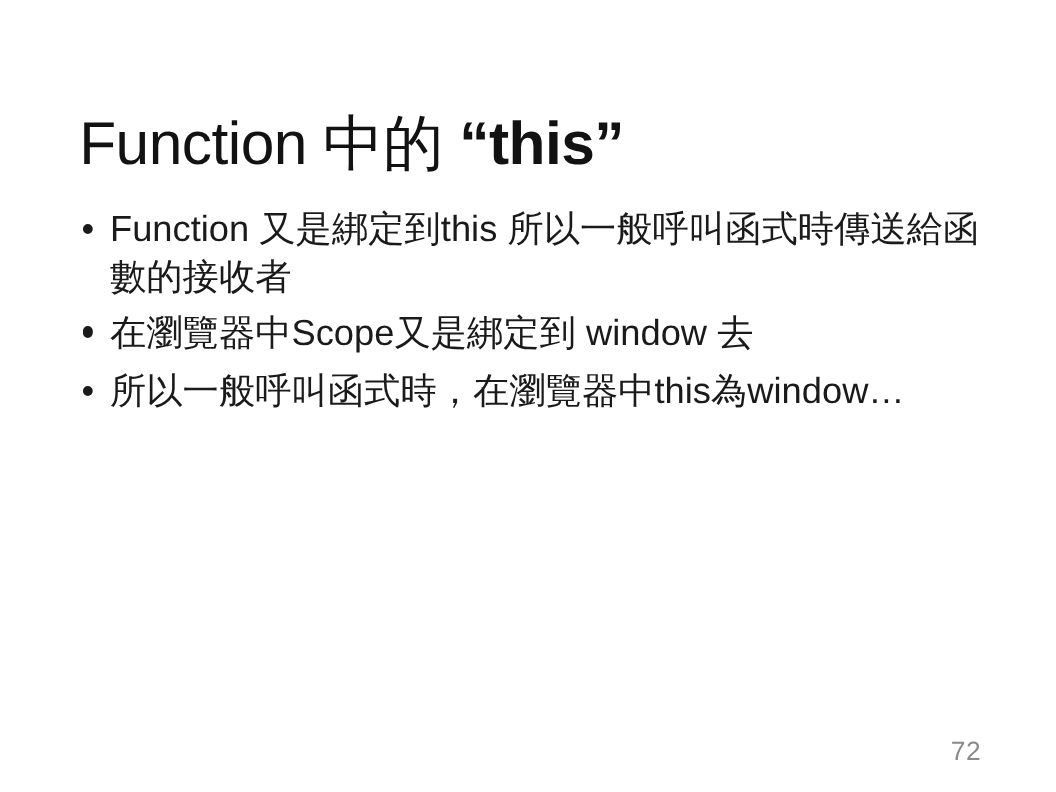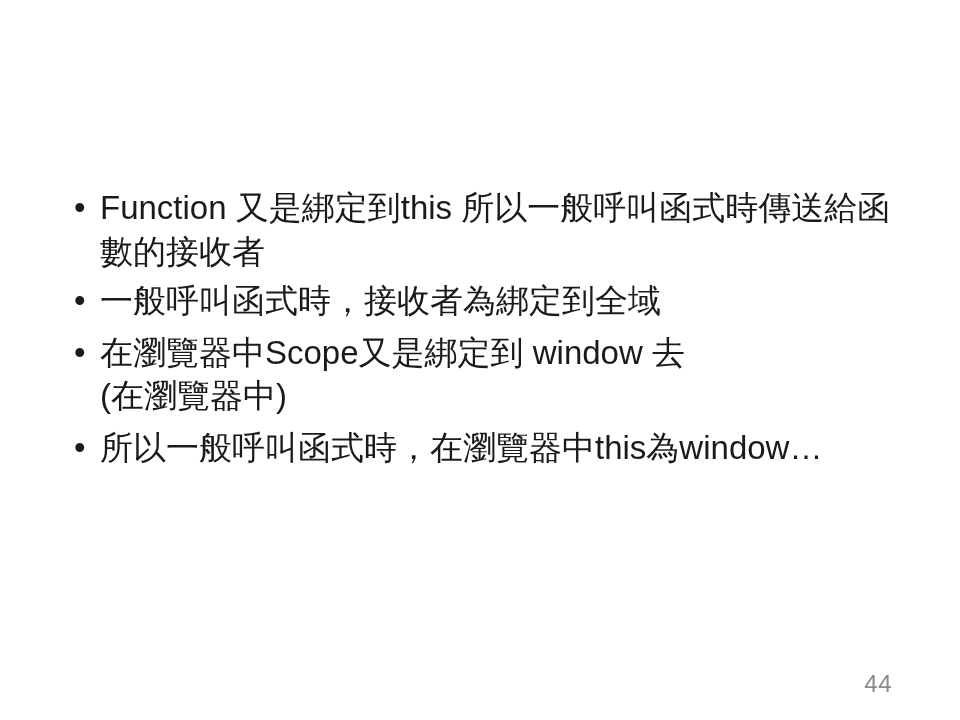--- a/index.html
+++ b/index.html
@@ -84,36 +84,37 @@
     color: #8a8a8a;
     font-weight: 400;
     letter-spacing: 0.5px;
   }
 </style>
 </head>
 <body>
 
 <div class="slide">
 
+  <h1 class="slide-title"><span>Function </span><span>中的 </span><span class="t-bold">“this”</span></h1>
 
   <ul class="body-list">
 
     <li class="bullet-item item-1">
       <span class="dot">•</span><span>Function 又是綁定到</span><span class="b-bold">this</span><span> 所以一般呼叫函式時</span><span>傳送給函數的接收者</span>
     </li>
 
     <li class="bullet-item item-2">
-      <span class="dot">•</span><span>一般呼叫函式時，接收者為綁定到全域</span>
+      <span class="dot">•</span>
     </li>
 
     <li class="bullet-item item-3">
-      <span class="dot">•</span><span>在瀏覽器中</span><span class="b-bold">Scope</span><span>又是綁定到 window 去</span><br><span>(在瀏覽器中)</span>
+      <span class="dot">•</span><span>在瀏覽器中</span><span class="b-bold">Scope</span><span>又是綁定到 window 去</span><br>
     </li>
 
     <li class="bullet-item item-4">
       <span class="dot">•</span><span>所以一般呼叫函式時，在瀏覽器中</span><span class="b-bold">this</span><span>為</span><span class="b-bold">window</span><span>…</span>
     </li>
 
   </ul>
 
-  <div class="page-number">44</div>
+  <div class="page-number">72</div>
 
 </div>
 
 </body></html>

